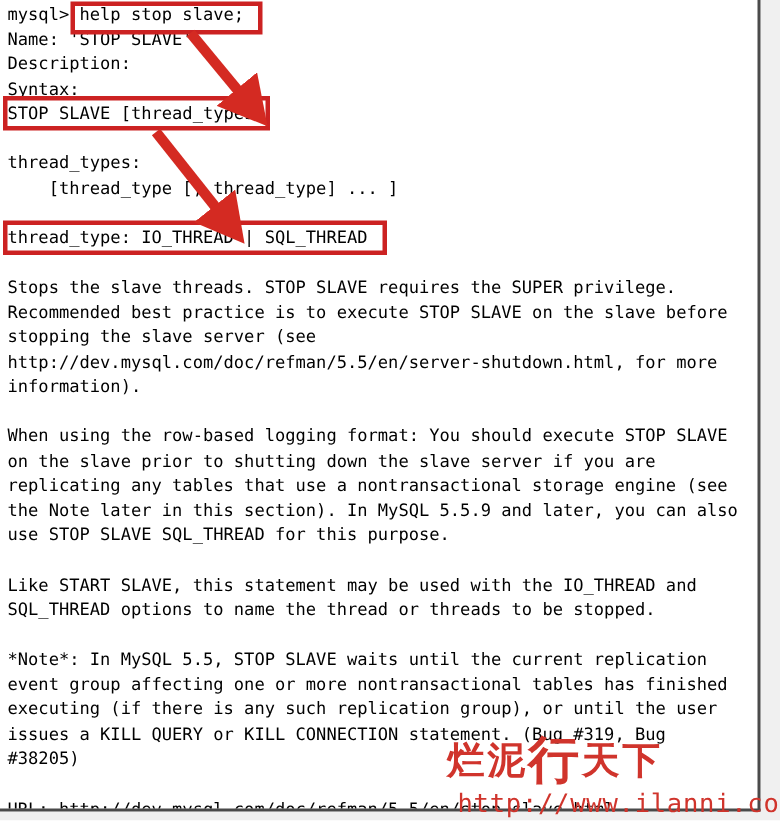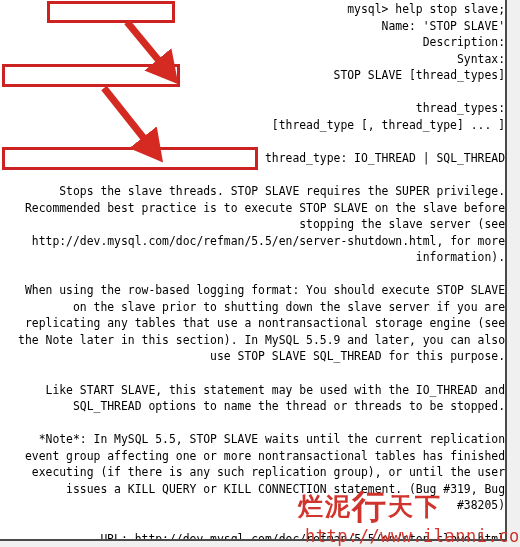--- a/index.html
+++ b/index.html
@@ -40,21 +40,20 @@
     position: absolute;
     left: 5px;
     top: 1px;
     width: 500px;
     font-family: "DejaVu Sans Mono", "Liberation Mono", monospace;
     font-size: 11.4px;
     line-height: 16.55px;
     color: #000000;
     white-space: pre;
     letter-spacing: 0px;
-    text-align: right;
   }
 
   .line {
     height: 16.55px;
     white-space: pre;
   }
   .blank { height: 16.55px; }
 
   
   #annot {

